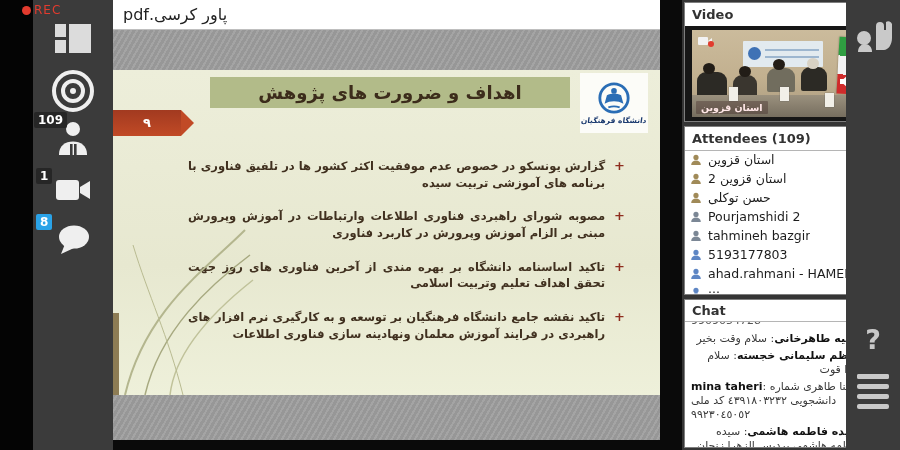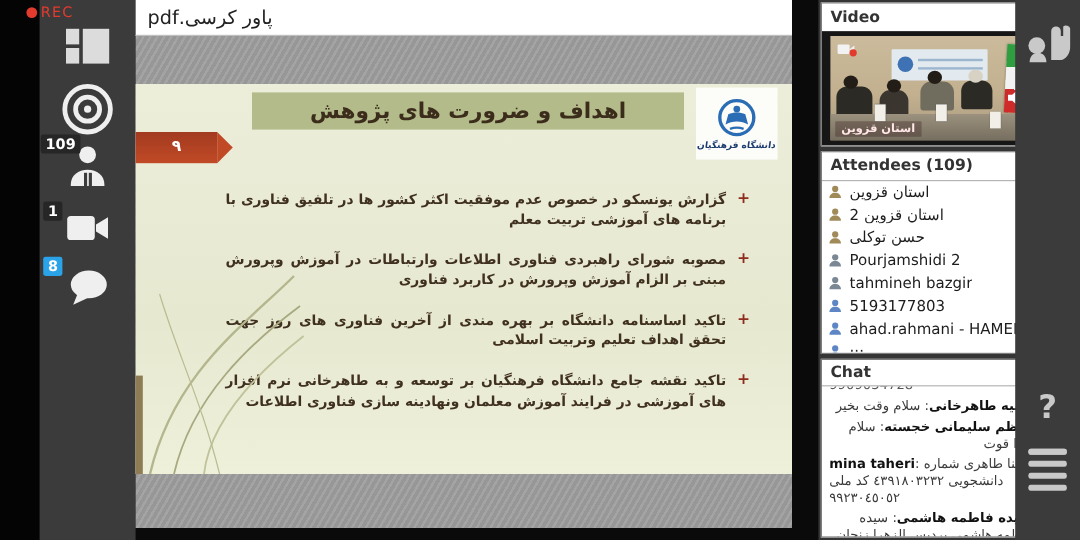--- a/index.html
+++ b/index.html
@@ -170,36 +170,36 @@
           </svg>
           <span class="logo-caption">دانشگاه فرهنگیان</span>
         </div>
         <div class="page-arrow">
           <span>٩</span>
         </div>
         <div class="bullets">
 
             <div class="bullet">
               <span class="bmark">+</span>
-              <span>گزارش یونسکو در خصوص عدم موفقیت اکثر کشور ها در تلفیق فناوری با برنامه های آموزشی تربیت معلم</span>
+              <span>گزارش یونسکو در خصوص عدم موفقیت اکثر کشور ها در تلفیق فناوری با برنامه های آموزشی تربیت سیده</span>
             </div>
 
             <div class="bullet">
               <span class="bmark">+</span>
               <span>مصوبه شورای راهبردی فناوری اطلاعات وارتباطات در آموزش وپرورش مبنی بر الزام آموزش وپرورش در کاربرد فناوری</span>
             </div>
 
             <div class="bullet">
               <span class="bmark">+</span>
               <span>تاکید اساسنامه دانشگاه بر بهره مندی از آخرین فناوری های روز جهت تحقق اهداف تعلیم وتربیت اسلامی</span>
             </div>
 
             <div class="bullet">
               <span class="bmark">+</span>
-              <span>تاکید نقشه جامع دانشگاه فرهنگیان بر توسعه و به طاهرخانی نرم افزار های آموزشی در فرایند آموزش معلمان ونهادینه سازی فناوری اطلاعات</span>
+              <span>تاکید نقشه جامع دانشگاه فرهنگیان بر توسعه و به کارگیری نرم افزار های راهبردی در فرایند آموزش معلمان ونهادینه سازی فناوری اطلاعات</span>
             </div>
           </div>
         <svg class="decor" width="150" height="180" viewBox="0 0 150 180">
           <path d="M12 180 C 32 95, 92 55, 132 15" stroke="#b4b68e" stroke-width="2" fill="none"></path>
           <path d="M32 180 C 47 115, 97 70, 137 40" stroke="#a7a980" stroke-width="1.5" fill="none"></path>
           <path d="M57 180 C 62 135, 102 95, 140 65" stroke="#c0c29a" stroke-width="1.5" fill="none"></path>
           <path d="M70 180 C 55 120, 35 80, 20 30" stroke="#b9bb91" stroke-width="1" fill="none"></path>
         </svg>
         <div class="brown-edge"></div>
       </div>

